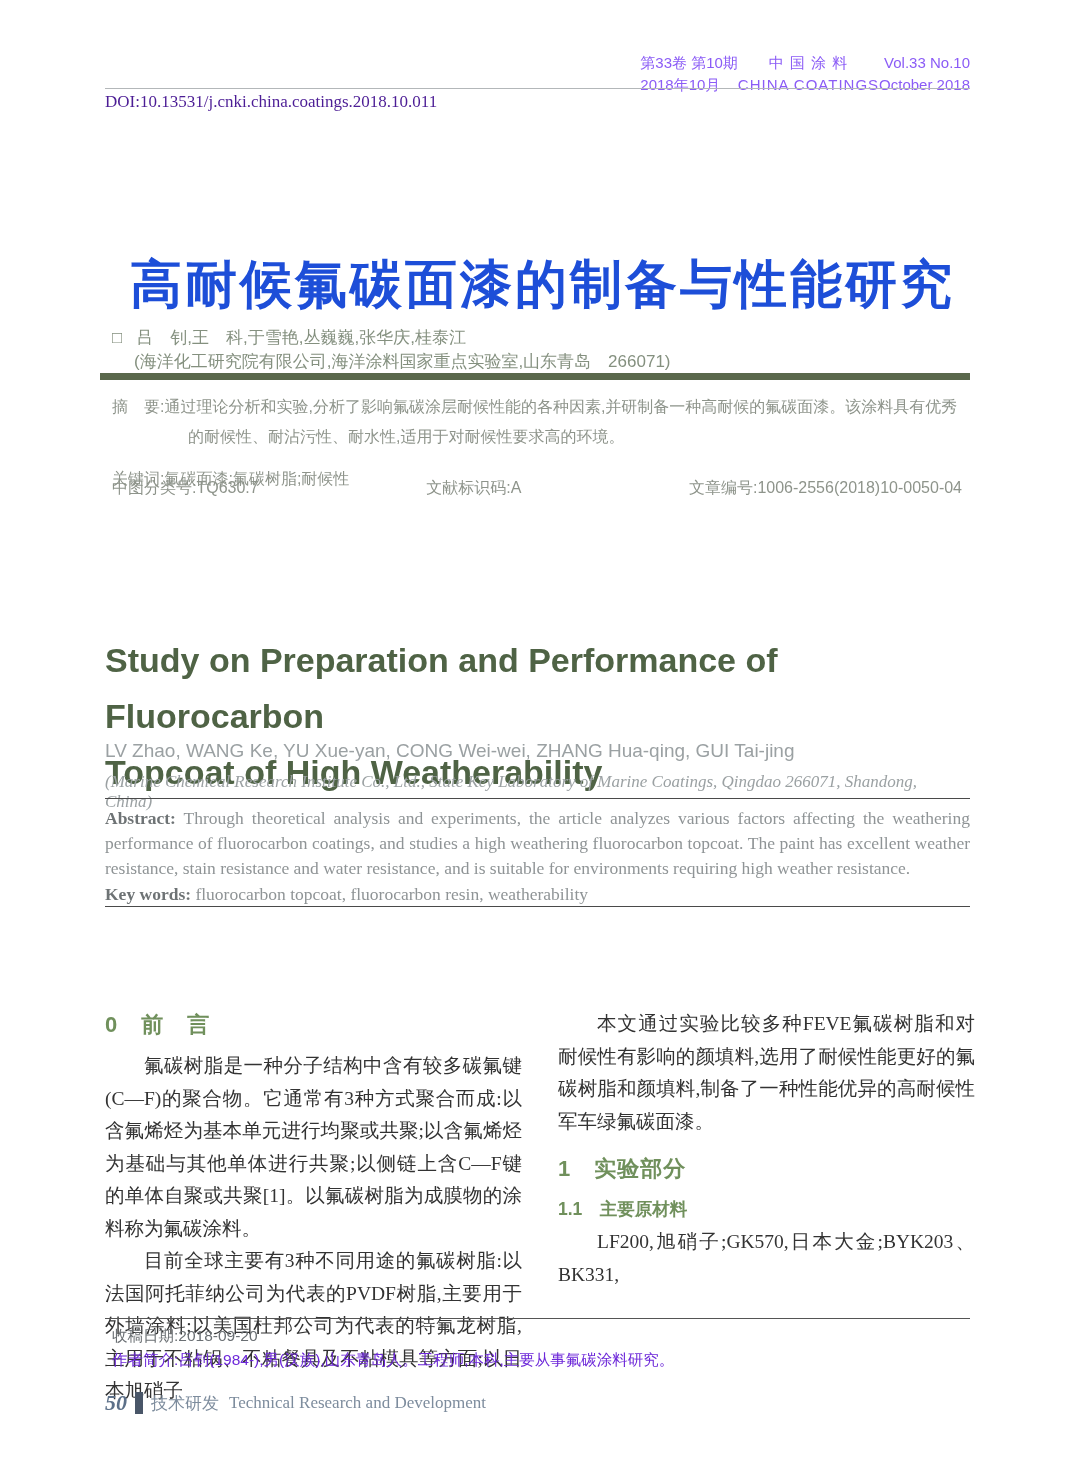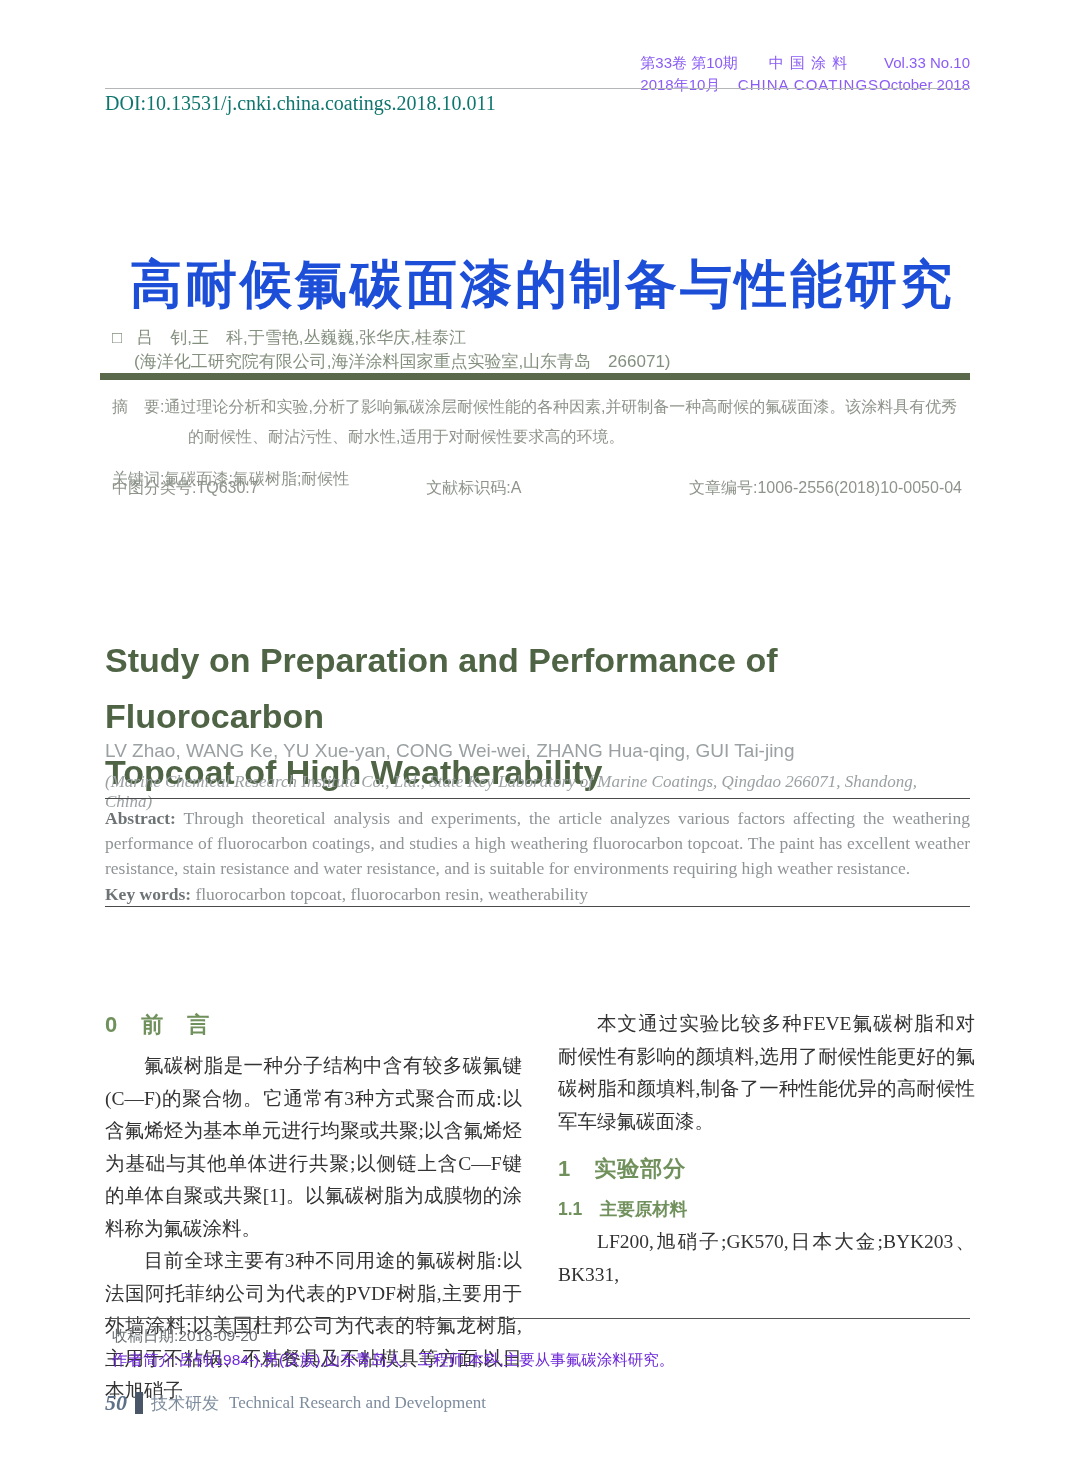--- a/index.html
+++ b/index.html
@@ -16,21 +16,21 @@
     position:absolute; left:105px; top:44px; width:865px;
     display:flex; justify-content:flex-end; align-items:flex-start;
     color:#8b5cf6; font-family:"Liberation Sans","DejaVu Sans",sans-serif;
     font-size:15px; line-height:22px;margin-top:8px;
   }
   .jheader .h-center { text-align:center; letter-spacing:1px; }
   .jheader .h-right { text-align:right; }
   .h-rule { position:absolute; left:105px; top:88px; width:865px; height:1px; background:#b3b7b9; }
   .doi {
     position:absolute; left:105px; top:92px; width:700px;
-    color:#0f766e; font-size:20px; font-family:"Liberation Serif","DejaVu Serif",serif;
+    color:#4c1d95; font-size:17px; font-family:"Liberation Serif","DejaVu Serif",serif;
   }
   
   .cn-title {
     position:absolute; left:118px; top:238px; width:840px; margin:12px;
     color:#1d4ed8; font-size:52px; font-weight:bold; letter-spacing:3px;
     font-family:"Liberation Sans","DejaVu Sans",sans-serif;
   }
   .authors-cn {
     position:absolute; left:112px; top:326px; width:840px;
     color:#84907f; font-size:17px;

